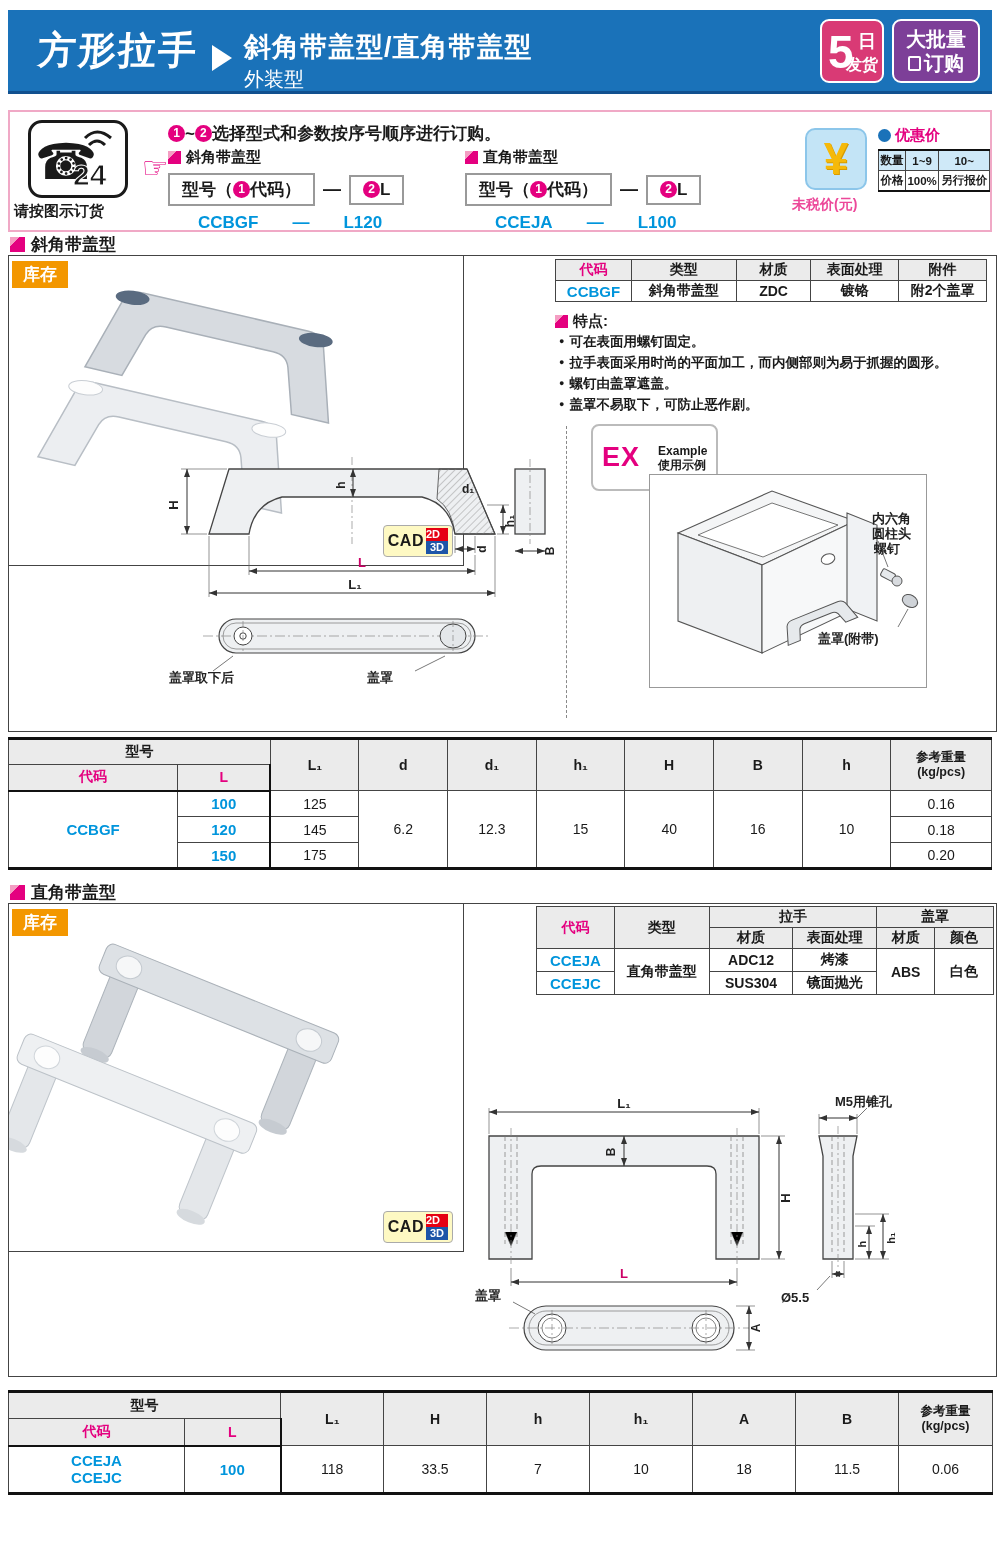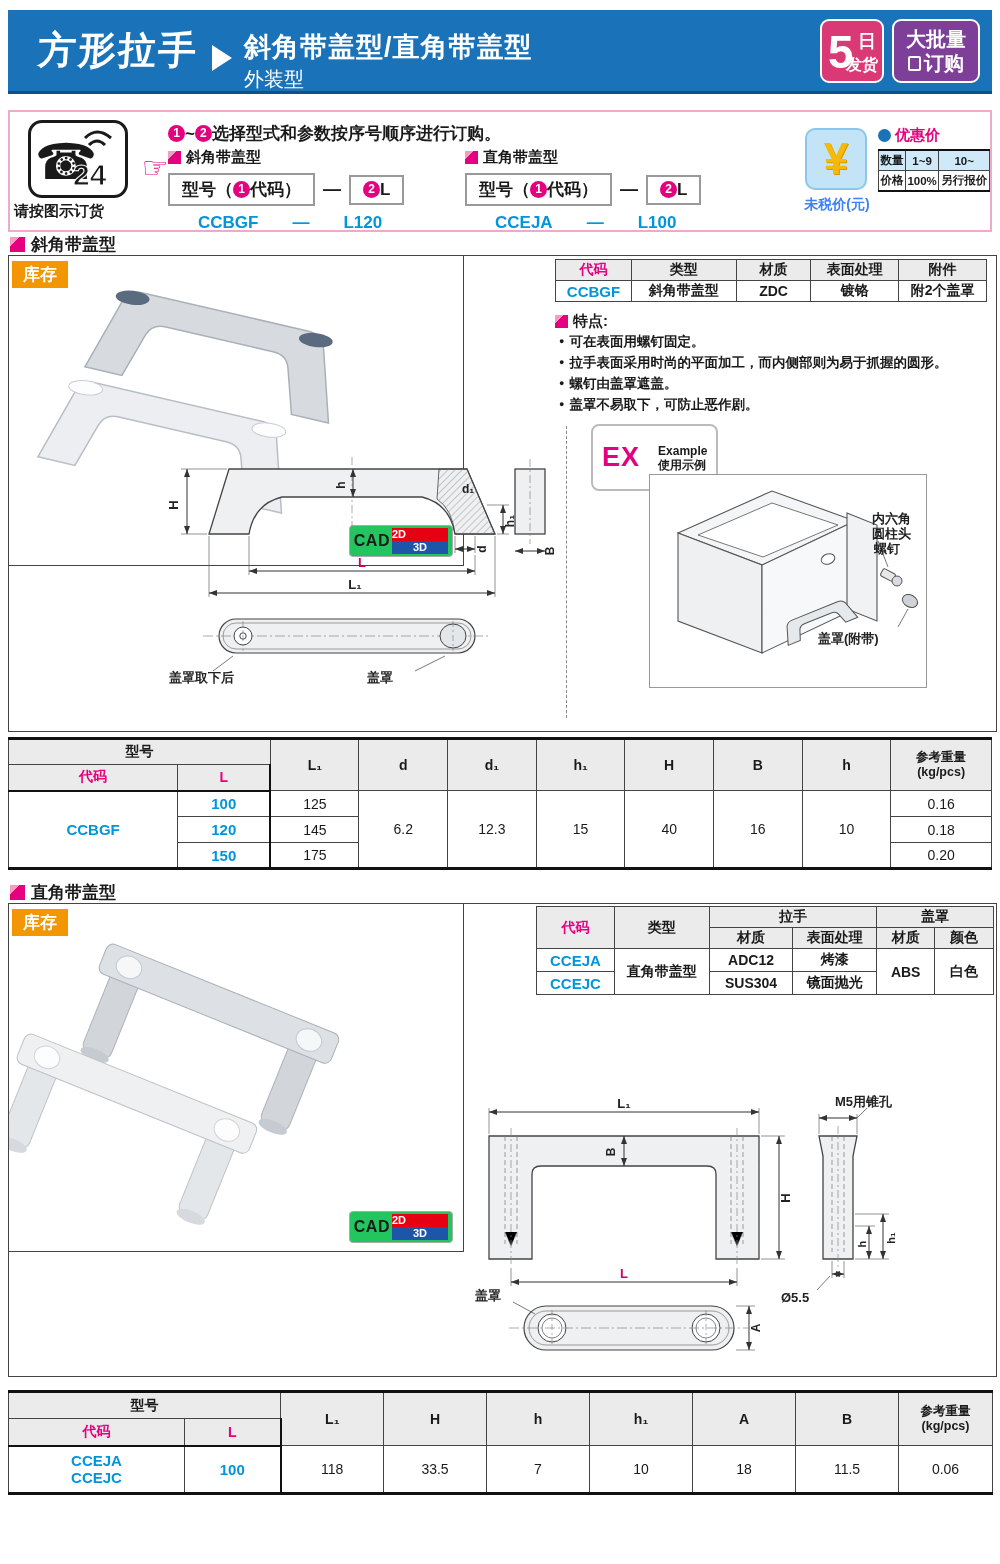--- a/index.html
+++ b/index.html
@@ -37,42 +37,42 @@
   .g1 { left:158px; } .g2 { left:455px; }
   .g-label { font-size:15px; font-weight:bold; display:flex; align-items:center; gap:5px; }
   .sq { display:inline-block; width:13px; height:13px; background:linear-gradient(135deg,#f49ec3 0 32%,#e4007f 32%); }
   .g-boxes { margin-top:6px; display:flex; align-items:center; gap:8px; }
   .obox { border:2px solid #999; padding:3px 12px; font-size:17px; font-weight:bold; white-space:nowrap; }
   .odash { font-size:18px; font-weight:bold; }
   .g-ex { margin-top:7px; display:flex; gap:34px; font-size:17px; font-weight:bold; color:#0095dc; padding-left:30px; }
   .yenbox { position:absolute; left:795px; top:16px; width:62px; height:62px; background:#c3e4f6; border:2px solid #8cc6ea;
             border-radius:10px; text-align:center; font-size:44px; font-weight:bold; color:#f5b90a; line-height:58px;
             text-shadow:1px 1px 0 #d79b00; }
-  .yen-note { position:absolute; left:782px; top:84px; width:90px; font-size:14px; font-weight:bold; color:#3b82f6; text-align:center;}
+  .yen-note { position:absolute; left:782px; top:84px; width:90px; font-size:14px; font-weight:bold; color:#ec4899; }
   .price { position:absolute; left:868px; top:14px; width:112px; }
   .price-title { font-size:15px; font-weight:bold; color:#e4007f; display:flex; align-items:center; gap:4px;}
   .bdot { display:inline-block; width:13px; height:13px; border-radius:50%; background:#1a72b9; }
   .price table { border-collapse:collapse; margin-top:4px; width:112px; }
   .price td { border:1px solid #444; font-size:11.5px; font-weight:bold; text-align:center; padding:2px 1px; }
   .price tr.hb td { background:#cfe9f8; }
   .price table { border-top:2px solid #111; border-bottom:2px solid #111; }
 
   
   .sec-label { position:absolute; left:10px; display:flex; align-items:center; gap:6px; font-size:17px; font-weight:bold; }
   .sec-label .sq { width:15px; height:15px; }
 
   
   .sec { position:absolute; left:8px; width:989px; border:1px solid #444; background:#fff; }
   .prod { position:absolute; left:0; top:0; width:455px; border-right:1px solid #444; border-bottom:1px solid #444; background:#fff; }
   .stock { position:absolute; left:3px; top:5px; background:#f39700; color:#fff; font-size:17px; font-weight:bold; padding:2px 11px; }
-  .cad { position:absolute; display:flex; align-items:center; border:1px solid #aaa; border-radius:4px; background:#22c55e; padding:2px 4px; }
+  .cad { position:absolute; display:flex; align-items:center; border:1px solid #aaa; border-radius:4px; background:#fef9c3; padding:2px 4px; }
   .cad .c { font-size:16px; font-weight:bold; letter-spacing:0.5px; }
   .cad .stack { display:flex; flex-direction:column; margin-left:2px; }
   .cad .c2 { background:#e60012; color:#fff; font-size:11px; font-weight:bold; padding:0 0; line-height:13px; }
-  .cad .c3 { background:#1d55a8; color:#fff; font-size:11px; font-weight:bold; padding:0 21px; line-height:13px; }
+  .cad .c3 { background:#1d55a8; color:#fff; font-size:11px; font-weight:bold; padding:0 4px; line-height:13px; }
 
   
   .spec { position:absolute; border-collapse:collapse; }
   .spec th, .spec td { border:1px solid #444; text-align:center; font-size:14px; padding:1px 2px; }
   .spec th { background:#ebebeb; font-weight:bold; }
   .spec .pink { color:#e4007f; }
   .spec .code { color:#0095dc; font-weight:bold; font-size:15px; }
 
   .feat { position:absolute; left:546px; top:56px; width:436px; }
   .feat-title { font-size:15px; font-weight:bold; display:flex; align-items:center; gap:5px; }

